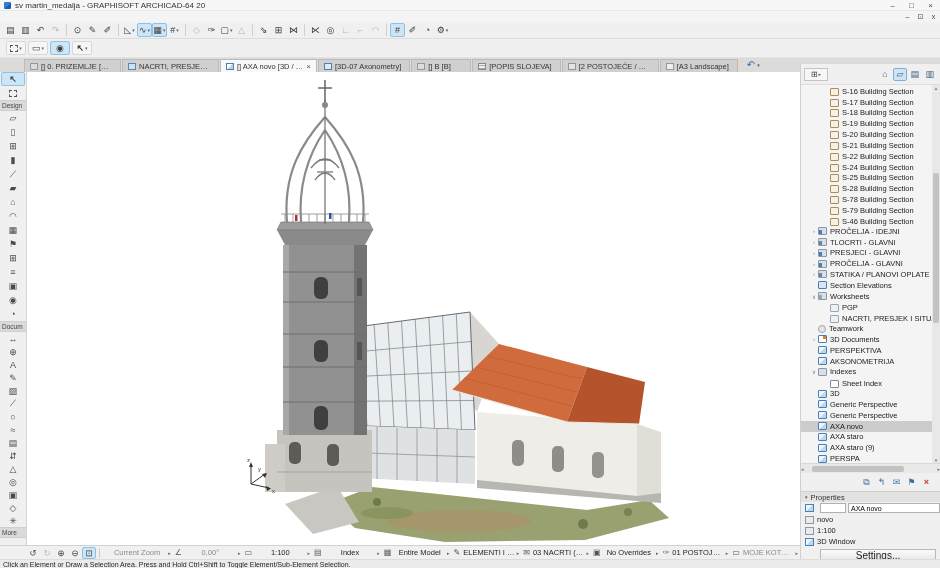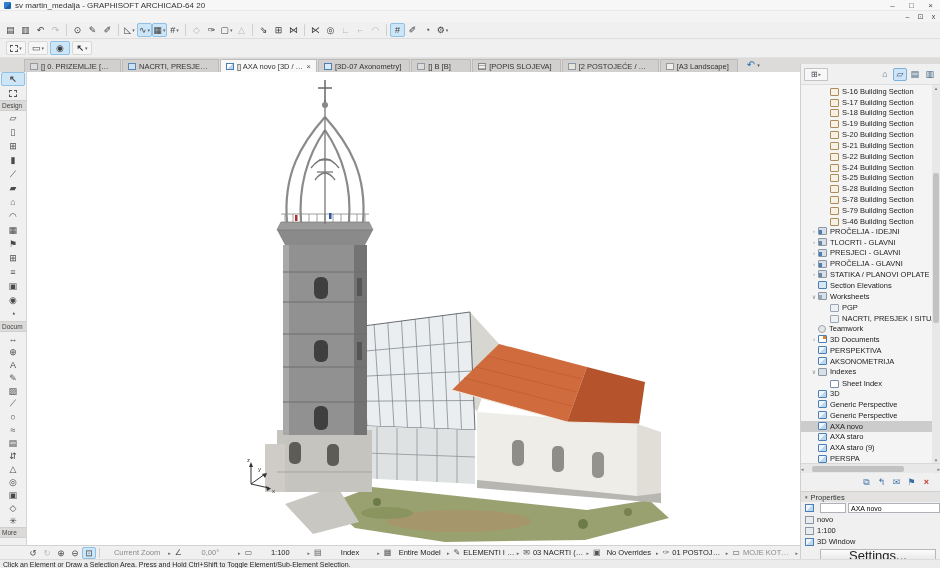--- a/index.html
+++ b/index.html
@@ -107,21 +107,21 @@
 
   #props { flex:1; border-top:1px solid #d0d0d0; font-size:7.5px; display:flex; flex-direction:column; }
   #props-h { height:10px; background:#e4e2e1; display:flex; align-items:center; padding-left:4px; color:#333; flex:none; }
   #props-h .tri { font-size:5px; margin-right:3px; color:#555; }
   .prow { display:flex; align-items:center; padding:1px 4px; flex:none; }
   .prow input { height:10px; font-size:7px; border:1px solid #aeb2b8; background:#fff; font-family:"Liberation Sans",sans-serif; padding:0 2px; }
   #prop-id { width:26px; margin:0 2px 0 3px; }
   #prop-name { width:92px; }
   .pp { width:9px; height:8px; border:1px solid #8a97a5; background:#e8ecef; display:inline-block; margin-right:3px; flex:none; }
   .pp.cube { border-color:#4a7fb5; background:linear-gradient(135deg,#eef5fc 50%,#bcd8ef 50%); }
-  #settings-btn { margin:2px 4px 0 19px; height:12px; border:1px solid #b8b8b8; background:linear-gradient(#fbfbfb,#e8e8e8); text-align:center; line-height:12px; font-size:13px; color:#222; flex:none; }
+  #settings-btn { margin:2px 4px 0 19px; height:12px; border:1px solid #b8b8b8; background:linear-gradient(#fbfbfb,#e8e8e8); text-align:center; line-height:12px; font-size:10px; color:#222; flex:none; }
   #dock-ic { text-align:center; font-size:8px; color:#666; line-height:9px; }
 
   
   #bottombar { left:0; top:545px; width:800px; height:14px; background:#f0f0f0; border-top:1px solid #d2d2d2; display:flex; align-items:center; font-size:7.5px; }
   .bn { width:14px; text-align:center; font-size:8.5px; color:#444; flex:none; }
   .bn.dis { color:#bbb; }
   .bn.hl { background:#cde6f7; border:1px solid #8fc0e6; border-radius:2px; }
   .bsep { width:1px; height:10px; background:#cfcfcf; margin:0 3px; flex:none; }
   .bseg { display:flex; align-items:center; flex:1; min-width:0; padding:0 2px; }
   .bseg .bi { font-size:8px; color:#555; margin-right:3px; flex:none; }

